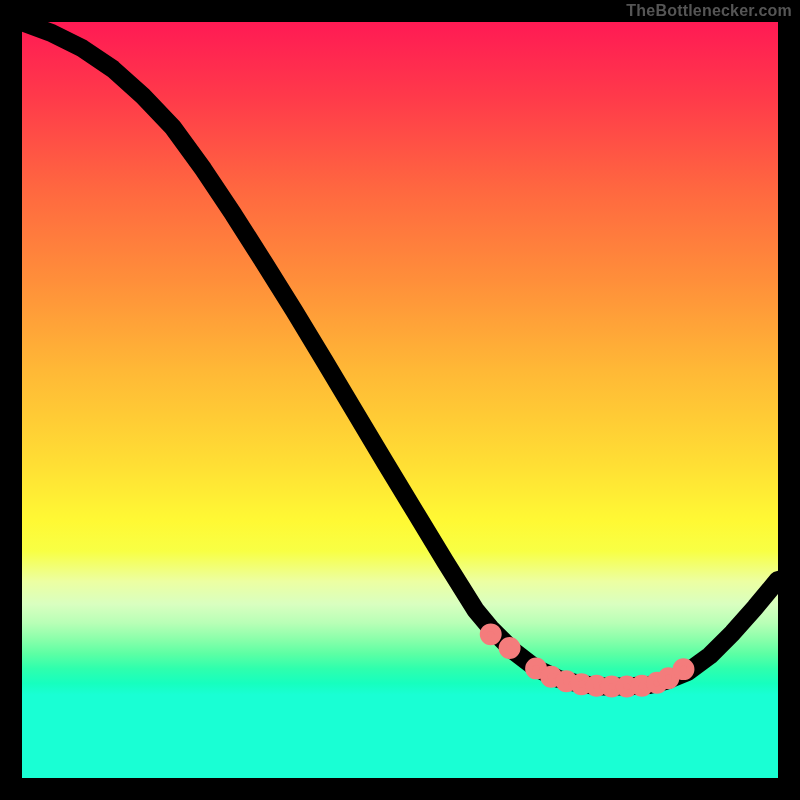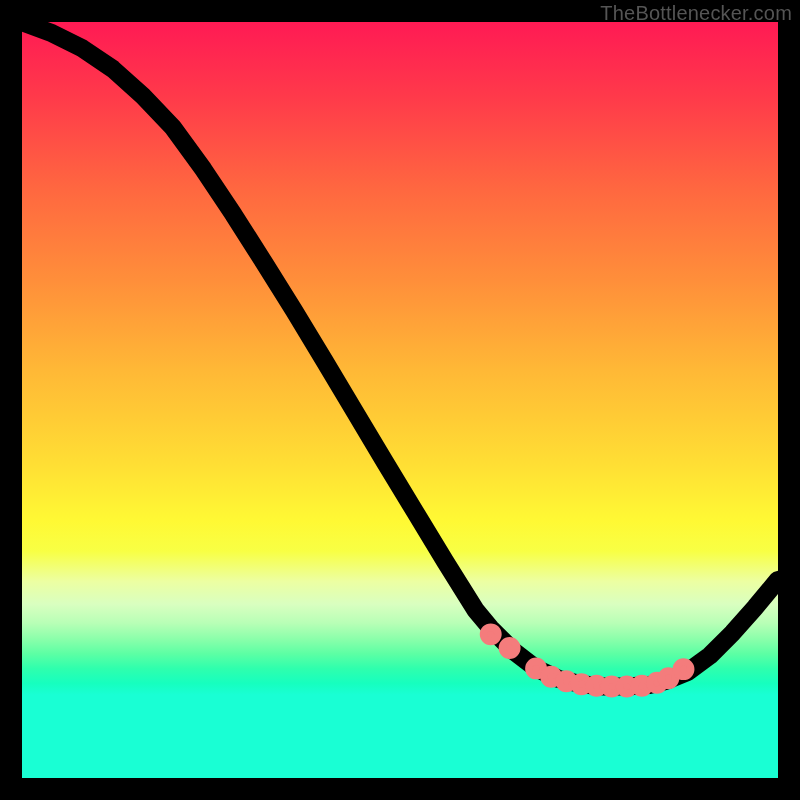--- a/index.html
+++ b/index.html
@@ -61,22 +61,22 @@
   }
   .marker {
     fill: #f47c7c;
     stroke: #f47c7c;
   }
   .source-label {
     position: absolute;
     top: 2px;
     right: 8px;
     color: #555;
-    font-size: 20px;
-    font-weight: 400;
+    font-size: 16px;
+    font-weight: 700;
     letter-spacing: 0.2px;
   }
 </style>
 </head>
 <body>
 
 <div class="frame">
 
   <div class="plot-area">
     <div class="gradient-bg"></div>

